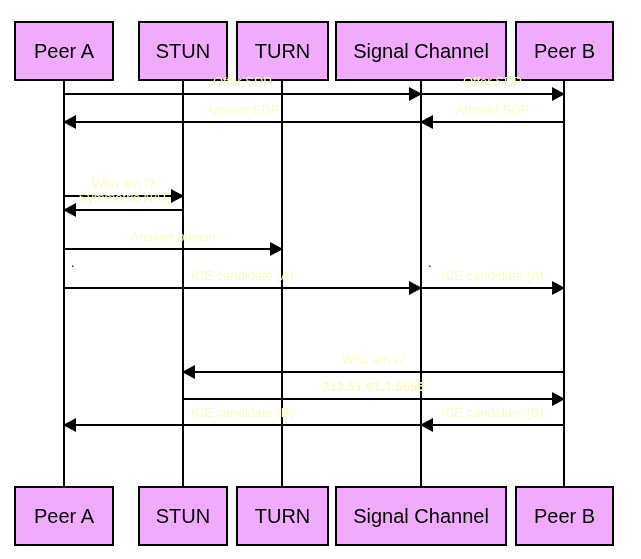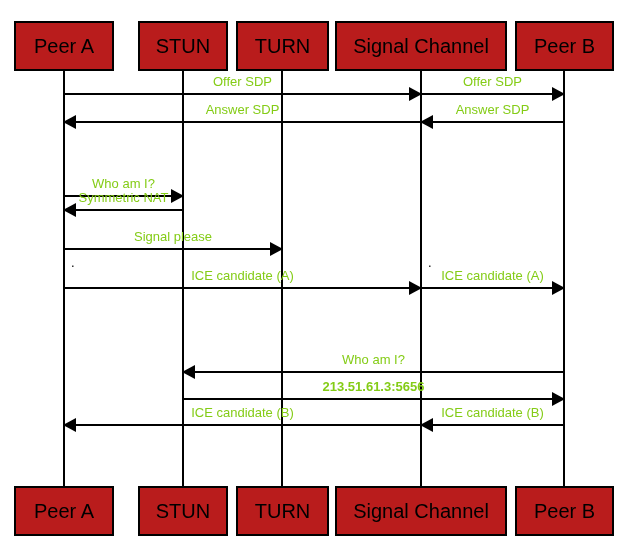--- a/index.html
+++ b/index.html
@@ -1,30 +1,30 @@
 <!DOCTYPE html>
 <html><head>
 <meta charset="utf-8">
 <style>
   html,body{margin:0;padding:0;background:#ffffff;}
   .diagram{
     position:relative;width:641px;height:559px;background:#ffffff;
     font-family:"Liberation Sans",sans-serif;color:#000;overflow:hidden;
   }
   .pbox{
-    position:absolute;top:21px;height:50px;border:2px solid #000;background:#b91c1c;
+    position:absolute;top:21px;height:60px;border:2px solid #000;background:#f0abfc;
     box-sizing:border-box;display:flex;align-items:center;justify-content:center;
   }
   .pbox.bottom{top:486px;}
   .plabel{font-size:20px;color:#000;}
   .lifeline{position:absolute;top:71px;height:415px;width:2px;background:#000;}
   .msg{position:absolute;height:2px;background:#000;}
   .mlabel{
     position:absolute;left:0;right:0;top:-19px;text-align:center;
-    font-size:13px;line-height:15px;white-space:nowrap;color:#84cc16;
+    font-size:13px;line-height:15px;white-space:nowrap;color:#fef9c3;
   }
   .head{position:absolute;top:-6px;width:0;height:0;
     border-top:7px solid transparent;border-bottom:7px solid transparent;}
   .head.r{right:-1px;border-left:13px solid #000;}
   .head.l{left:-1px;border-right:13px solid #000;}
   .dot{position:absolute;font-size:13px;line-height:13px;color:#000;}
 </style>
 </head>
 <body>
 
@@ -86,21 +86,21 @@
   </div>
   <div class="msg" style="left:64px;top:195px;width:119px;">
     <span class="mlabel">Who am I?</span>
     <span class="head r"></span>
   </div>
   <div class="msg" style="left:64px;top:209px;width:119px;">
     <span class="mlabel">Symmetric NAT</span>
     <span class="head l"></span>
   </div>
   <div class="msg" style="left:64px;top:248px;width:218px;">
-    <span class="mlabel">Signal please</span>
+    <span class="mlabel">Answer please</span>
     <span class="head r"></span>
   </div>
   <div class="msg" style="left:64px;top:287px;width:357px;">
     <span class="mlabel">ICE candidate (A)</span>
     <span class="head r"></span>
   </div>
   <div class="msg" style="left:421px;top:287px;width:143px;">
     <span class="mlabel">ICE candidate (A)</span>
     <span class="head r"></span>
   </div>

